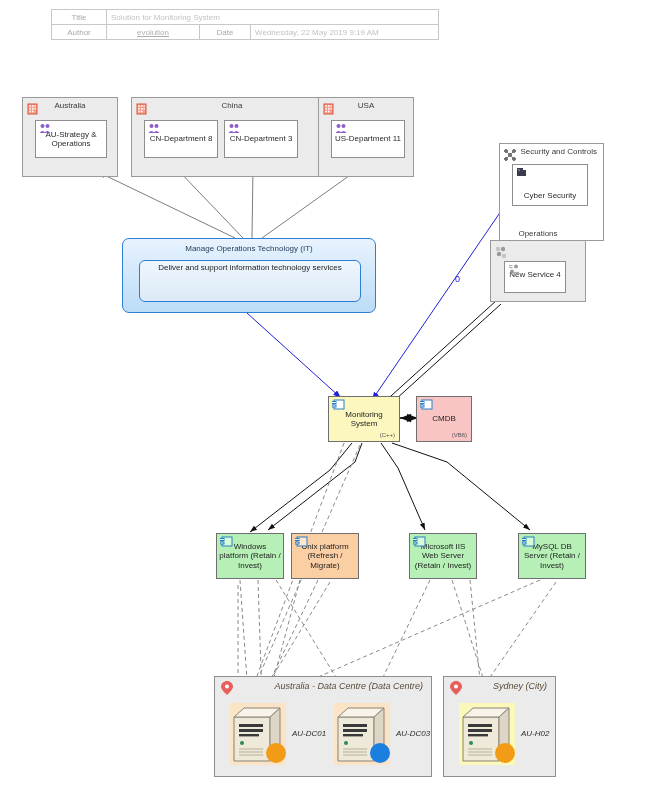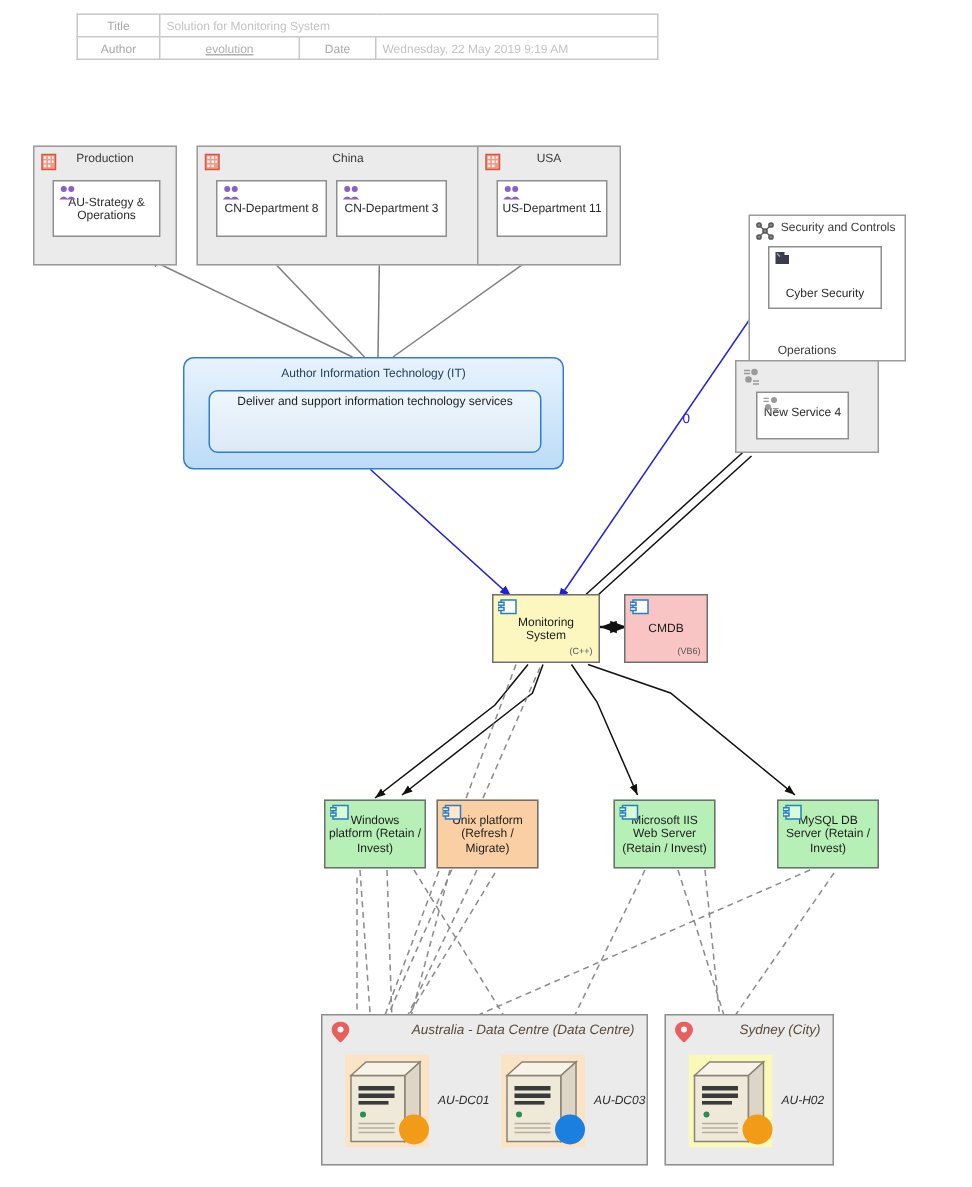--- a/index.html
+++ b/index.html
@@ -149,21 +149,21 @@
             <rect x="5" y="2.2" width="1.6" height="1.6"></rect>
             <rect x="7.6" y="2.2" width="1.2" height="1.6"></rect>
             <rect x="2.2" y="5" width="1.6" height="1.6"></rect>
             <rect x="5" y="5" width="1.6" height="1.6"></rect>
             <rect x="7.6" y="5" width="1.2" height="1.6"></rect>
             <rect x="2.2" y="7.8" width="1.6" height="1.6"></rect>
             <rect x="5" y="7.8" width="1.6" height="1.6"></rect>
           </g>
         </svg>
     </span>
-    <span class="grp-title">Production</span>
+    <span class="grp-title">Australia</span>
     <div class="node" style="left:12px;top:22px;width:72px;height:38px;">
       <span class="nic">
         <svg width="12" height="11" viewBox="0 0 12 11">
             <circle cx="3.5" cy="3" r="2" fill="#8b5fc9"></circle>
             <circle cx="8.5" cy="3" r="2" fill="#8b5fc9"></circle>
             <path d="M0.5,10 q3,-4 6,0 z" fill="#8b5fc9"></path>
             <path d="M5.5,10 q3,-4 6,0 z" fill="#8b5fc9"></path>
           </svg>
       </span>
       <span>AU-Strategy &amp; Operations</span>
@@ -281,21 +281,21 @@
             <path d="M1,1.6 h3.5 M1,3.6 h3.5 M7.2,8.4 h3.8 M7.2,10.2 h3.8" stroke="#9a9a9a" stroke-width="0.9"></path>
           </svg>
       </span>
       <span>New Service 4</span>
     </div>
   </div>
 
   <span class="lbl-zero" style="left:455px;top:274px;">0</span>
 
   <div class="proc-outer" style="left:122px;top:238px;width:254px;height:75px;">
-    <span class="grp-title" style="color:#26415c;top:5px;">Author Information Technology (IT)</span>
+    <span class="grp-title" style="color:#26415c;top:5px;">Manage Operations Technology (IT)</span>
     <div class="proc-inner" style="left:16px;top:21px;width:222px;height:42px;">
       <span>Deliver and support information technology services</span>
     </div>
   </div>
 
   <div class="appc pink-c" style="left:416px;top:396px;width:56px;height:46px;">
     <span class="badge">
       <svg width="13" height="11" viewBox="0 0 13 11">
           <rect x="2" y="1" width="10" height="9" fill="#ffffff" stroke="#2a7fc4"></rect>
           <rect x="0" y="2.5" width="4" height="2" fill="#ffffff" stroke="#2a7fc4"></rect>

